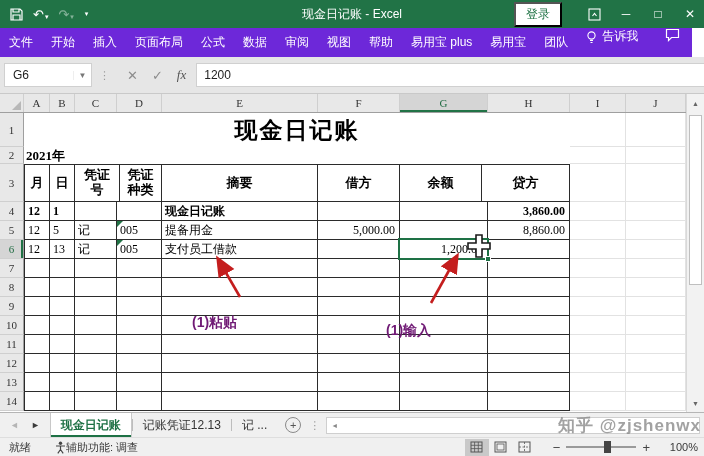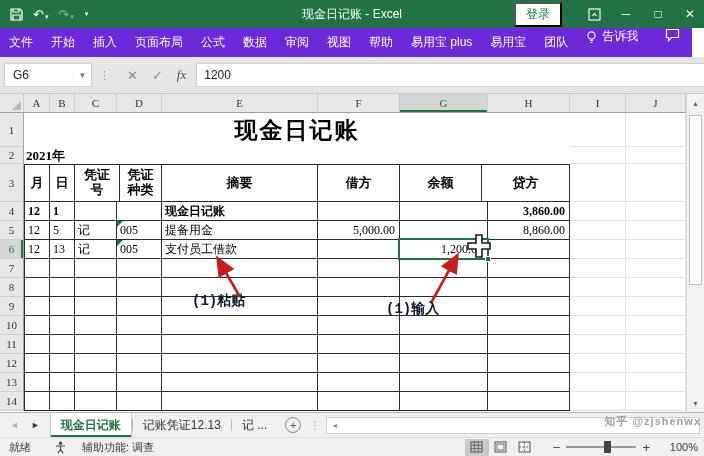--- a/index.html
+++ b/index.html
@@ -65,47 +65,47 @@
   .sheet-title { width:546px; display:flex; align-items:center; justify-content:center; font-weight:bold; font-size:23px; letter-spacing:2px; font-family:"Liberation Serif","DejaVu Serif",serif; }
   .yearcell { width:546px; display:flex; align-items:center; padding-left:2px; font-weight:bold; font-size:13px; font-family:"Liberation Serif","DejaVu Serif",serif; }
   .err { position:relative; }
   .err:before { content:""; position:absolute; left:0; top:0; border-top:6px solid #217346; border-right:6px solid transparent; }
 
   
   .selbox { position:absolute; left:398px; top:125px; width:91px; height:22px; border:2px solid #1e7145; pointer-events:none; }
   .fillhandle { position:absolute; right:-4px; bottom:-4px; width:6px; height:6px; background:#1e7145; border:1px solid #fff; }
 
   .overlay { position:absolute; left:0; top:0; width:686px; height:299px; pointer-events:none; }
-  .ann { position:absolute; color:#0f172a; font-weight:bold; font-size:14px; font-family:Liberation Mono, monospace; }
+  .ann { position:absolute; color:#701a75; font-weight:bold; font-size:14px; font-family:Liberation Sans, sans-serif;margin-top:22px; }
   .ann1 { left:192px; top:179px; }
   .ann2 { left:386px; top:187px; }
   .cellcursor { position:absolute; left:466px; top:120px; }
 
   
   .vscroll { position:absolute; right:0; top:94px; width:18px; height:318px; background:#f2f2f2; border-left:1px solid #d9d9d9; }
   .vs-btn { height:18px; display:flex; align-items:center; justify-content:center; font-size:7px; color:#666; }
   .vs-thumb { position:absolute; left:2px; top:21px; width:13px; height:170px; background:#fff; border:1px solid #bfbfbf; }
   .vs-down { position:absolute; bottom:0; width:100%; }
 
   
   .tabbar { position:absolute; left:0; top:412px; width:704px; height:25px; background:#f0f0f0; border-top:1px solid #b5b5b5; display:flex; align-items:stretch; font-size:12px; color:#333; }
   .tnav { display:flex; align-items:center; gap:12px; padding:0 10px; font-size:9px; }
   .stab { display:flex; align-items:center; padding:0 10px; white-space:nowrap; }
   .stab.active { background:#fff; color:#1e7145; font-weight:bold; border-left:1px solid #c8c8c8; border-right:1px solid #c8c8c8; box-shadow:inset 0 -2px 0 #1e7145; }
   .tsep { width:1px; height:12px; background:#bdbdbd; align-self:center; }
   .addsheet { width:16px; height:16px; border:1px solid #8a8a8a; border-radius:50%; display:flex; align-items:center; justify-content:center; font-size:11px; color:#555; align-self:center; margin:0 8px; }
   .tdots { align-self:center; color:#9a9a9a; font-size:11px; margin-right:6px; }
   .hscroll { align-self:center; height:17px; background:#fff; border:1px solid #cfcfcf; flex:1; margin-right:4px; display:flex; align-items:center; }
   .hs-arrow { font-size:7px; color:#888; padding:0 4px; }
-  .watermark { position:absolute; right:3px; top:414px; font-size:11px; font-weight:bold; color:#8b8b8b; opacity:.8; letter-spacing:1px; z-index:40; }
+  .watermark { position:absolute; right:3px; top:414px; font-size:17px; font-weight:bold; color:#8b8b8b; opacity:.8; letter-spacing:1px; z-index:40; }
 
   
   .statusbar { position:absolute; left:0; top:437px; width:704px; height:19px; background:#f0f0f0; border-top:1px solid #dedede; display:flex; align-items:center; font-size:11px; color:#3a3a3a; }
   .st-ready { padding-left:9px; }
-  .st-acc { display:flex; align-items:center; gap:16px; margin-left:24px; }
+  .st-acc { display:flex; align-items:center; gap:0; margin-left:24px; }
   .st-right { margin-left:auto; display:flex; align-items:center; gap:0; }
   .viewbtn { width:24px; height:17px; display:flex; align-items:center; justify-content:center; }
   .viewbtn.active { background:#c9c9c9; }
   .zoomctl { display:flex; align-items:center; margin-left:10px; margin-right:8px; }
   .zsign { font-size:13px; color:#444; padding:0 6px; }
   .ztrack { position:relative; width:70px; height:2px; background:#9a9a9a; }
   .zthumb { position:absolute; left:38px; top:-5px; width:7px; height:12px; background:#444; }
   .zpct { width:40px; text-align:right; padding-right:6px; }
 </style>
 </head>

